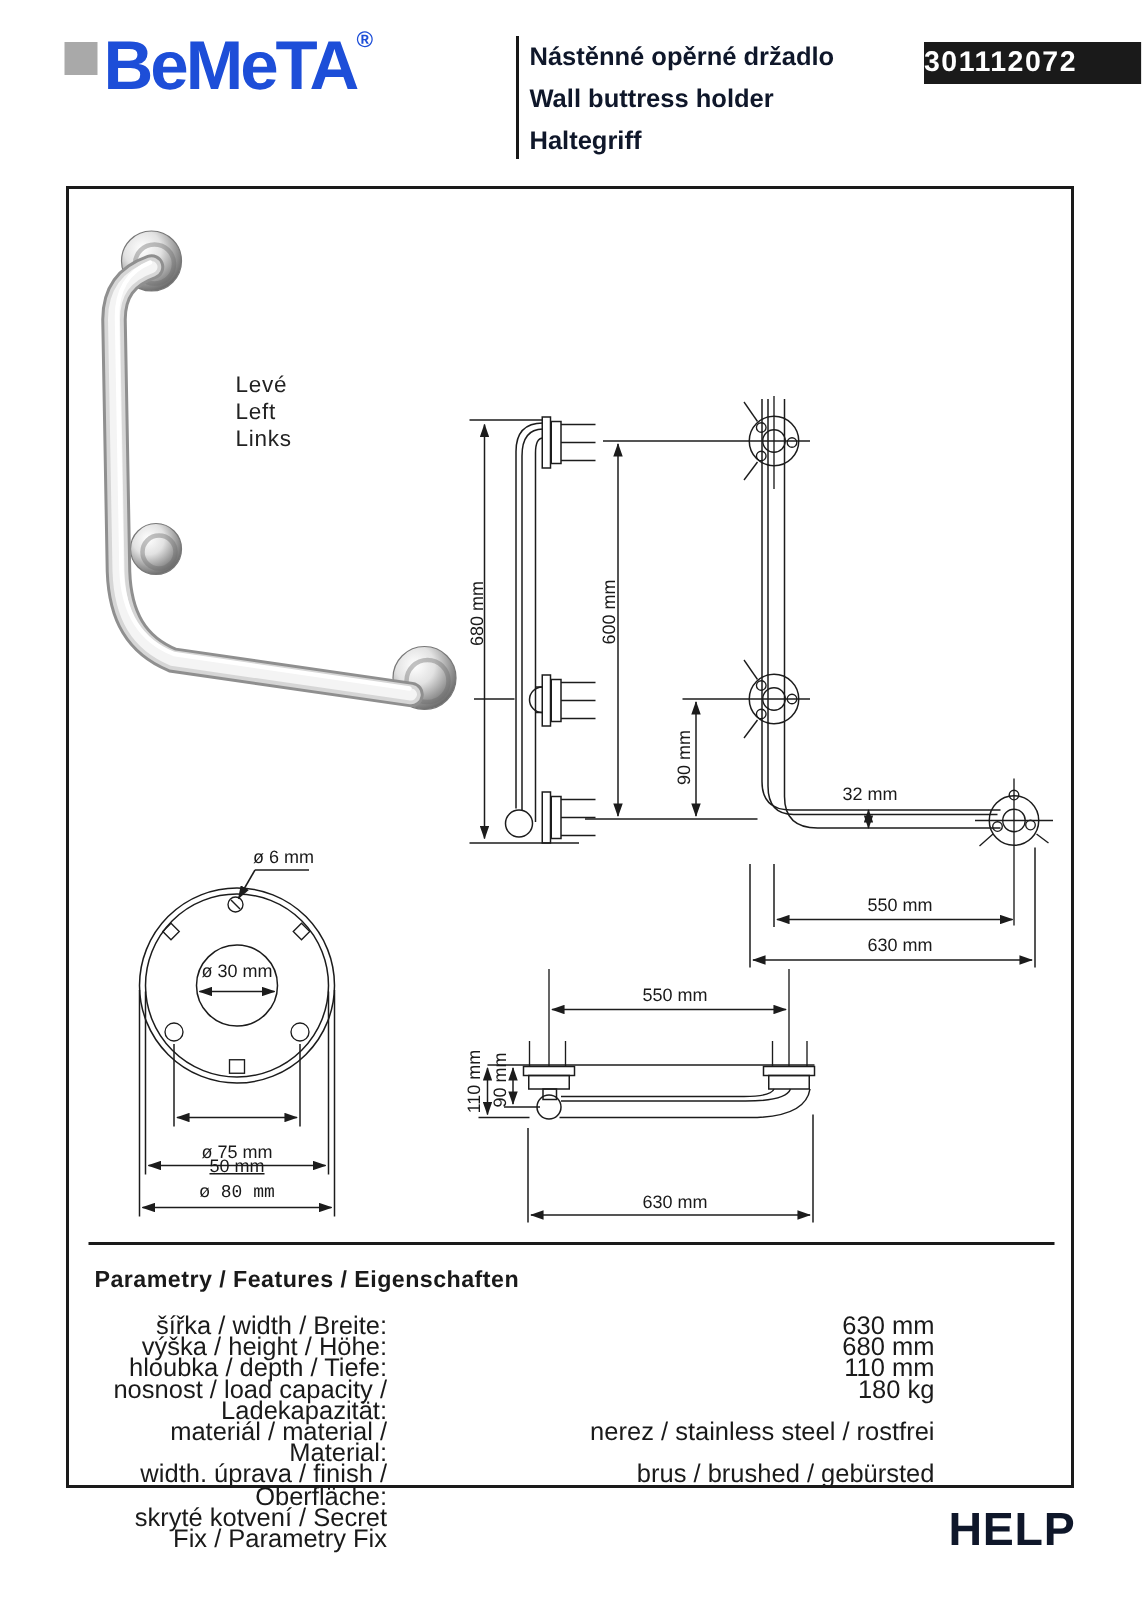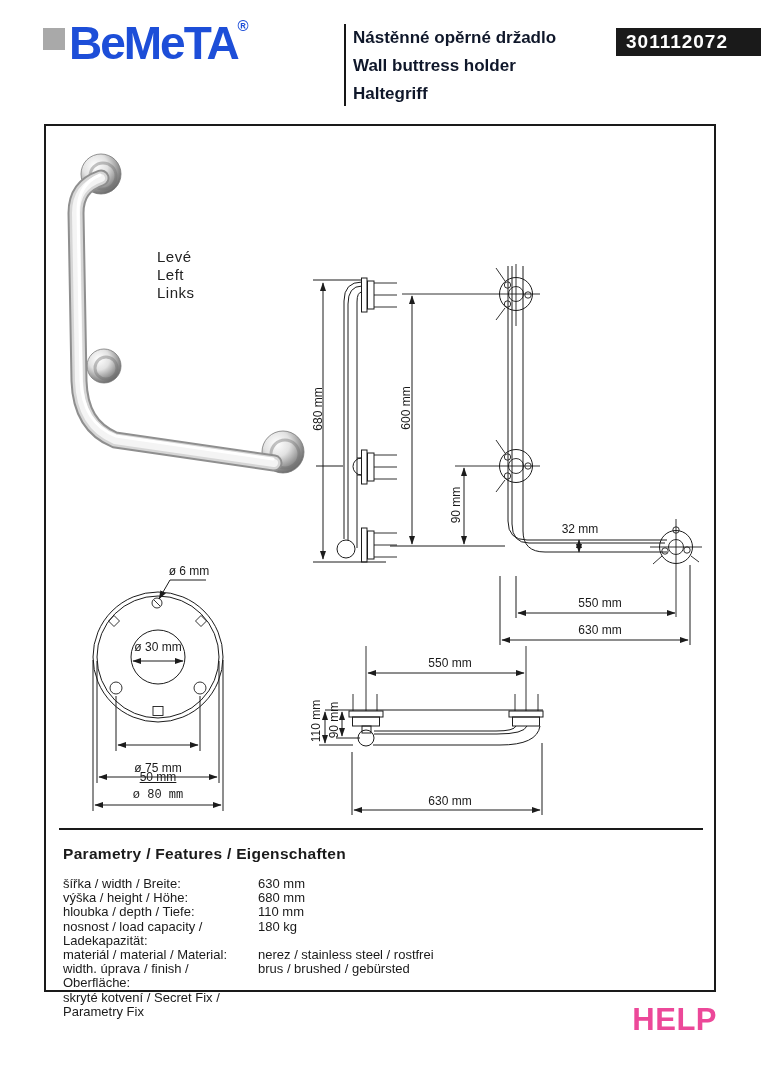--- a/index.html
+++ b/index.html
@@ -5,35 +5,35 @@
   html,body{margin:0;padding:0;background:#ffffff;}
   .page{position:relative;width:761px;height:1076px;background:#ffffff;overflow:hidden;
         font-family:"Liberation Sans", sans-serif;color:#1a1a1a;}
   
   .logo-square{position:absolute;left:43px;top:28px;width:22px;height:22px;background:#a9a9a9;}
   .brand{position:absolute;left:69px;top:16px;font-size:46px;font-weight:bold;letter-spacing:-2px;color:#1d4ed8;}
   .brand sup{font-size:15px;vertical-align:28px;letter-spacing:0;}
   .header-divider{position:absolute;left:344px;top:24px;width:2px;height:82px;background:#171717;}
   .product-names{position:absolute;left:353px;top:24px;font-size:17px;font-weight:bold;line-height:28px;color:#0f172a;}
   .code-badge{position:absolute;left:616px;top:28px;width:145px;height:28px;background:#1a1a1a;
-              color:#fff;font-size:19px;font-weight:bold;letter-spacing:1px;line-height:28px;padding-left:10px;box-sizing:border-box;}
+              color:#fff;font-size:19px;font-weight:bold;letter-spacing:1px;line-height:28px;padding-left:0;box-sizing:border-box;}
   
   .main-box{position:absolute;left:44px;top:124px;width:672px;height:868px;border:2px solid #1a1a1a;box-sizing:border-box;}
   .section-divider{position:absolute;left:59px;top:828px;width:644px;height:2px;background:#1a1a1a;}
   
   .dim{position:absolute;font-size:12px;color:#1a1a1a;text-align:center;white-space:nowrap;}
   .rot{transform:rotate(-90deg);}
   .orientation{position:absolute;left:157px;top:248px;font-size:15px;line-height:18px;color:#222;letter-spacing:0.5px;}
   
   .params-title{position:absolute;left:63px;top:845px;font-size:15.5px;font-weight:bold;letter-spacing:0.3px;}
-  .params{position:absolute;left:63px;top:877px;width:560px;font-size:13px;line-height:14.2px;}
+  .params{position:absolute;left:63px;top:877px;width:560px;font-size:17px;line-height:14.2px;text-align:right;}
   .param-row{display:flex;}
   .param-label{width:195px;flex:none;}
   .param-value{flex:1;}
-  .help{position:absolute;right:44px;top:1002px;font-size:31px;font-weight:bold;letter-spacing:0.5px;color:#ec4899;}
+  .help{position:absolute;right:44px;top:1002px;font-size:31px;font-weight:bold;letter-spacing:0.5px;color:#0f172a;}
   svg.art{position:absolute;left:0;top:0;}
   svg .ln{stroke:#1c1c1c;stroke-width:1;fill:none;}
   svg .thin{stroke:#1c1c1c;stroke-width:0.9;fill:none;}
 </style>
 </head>
 <body>
 
 <div class="page">
 
   <div class="logo-square"></div>

